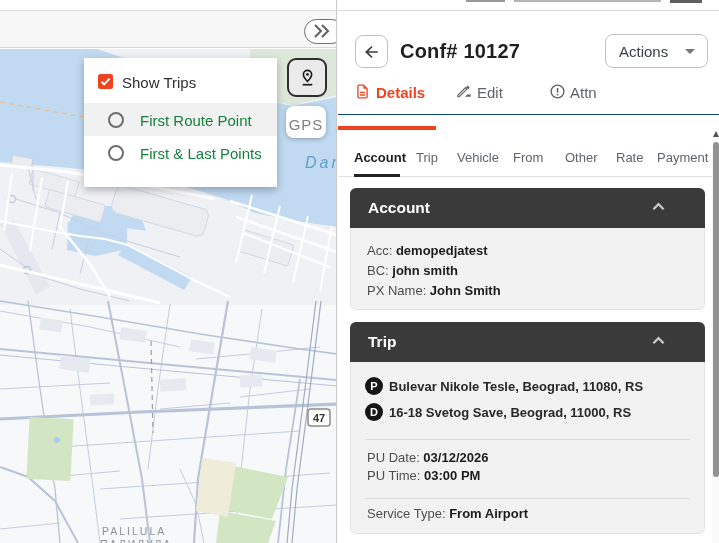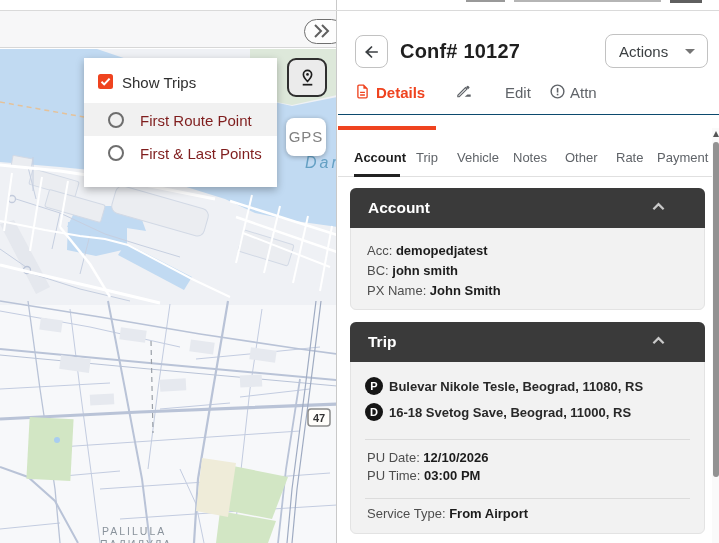--- a/index.html
+++ b/index.html
@@ -14,35 +14,35 @@
   #mapbar { left:0; top:11px; width:337px; height:37px; background:#f7f7f8; border-bottom:1px solid #d7d7d7; }
   #pillbtn { left:304px; top:19px; width:40px; height:25px; border:1.5px solid #6f6f6f; border-radius:13px;
      background:#fdfdfd; z-index:6; color:#666; font-size:14px; text-align:left; }
   
   #mapwrap { left:0; top:49px; width:337px; height:494px; overflow:hidden; }
 
   
   #popup { left:84px; top:58px; width:193px; height:129px; background:#fff; z-index:10;
       box-shadow:0 3px 8px rgba(0,0,0,0.28); }
   .prow { position:absolute; left:0; width:193px; height:33px; }
-  .plabel { position:absolute; left:56px; top:50%; transform:translateY(-50%); font-size:15px; color:#7f1d1d; }
+  .plabel { position:absolute; left:56px; top:50%; transform:translateY(-50%); font-size:15px; color:#15803d; }
   #cbx { position:absolute; left:14px; top:8px; width:15px; height:15px; background:#ef431f; border-radius:2.5px; }
   #cbx svg { position:absolute; left:1px; top:1px; }
   .radio { position:absolute; left:24px; top:50%; margin-top:-8px; width:16px; height:16px;
      border:2px solid #6e6e6e; border-radius:50%; }
   .radio.on { border-color:#ef431f; }
   .radio.on::after { content:""; position:absolute; left:2.5px; top:2.5px; width:7px; height:7px;
      border-radius:50%; background:#ef431f; }
 
   
   #pinbtn { left:287px; top:58px; width:40px; height:39px; background:#ebebeb; border:2px solid #2f2f2f;
      border-radius:9px; z-index:8; }
-  #gpsbtn { left:286px; top:106px; width:40px; height:38px; background:#fff; border-radius:8px; z-index:8;
+  #gpsbtn { left:286px; top:106px; width:40px; height:32px; background:#fff; border-radius:8px; z-index:8;
      box-shadow:0 1px 5px rgba(0,0,0,0.3); color:#808080; font-size:15px; letter-spacing:1px;
-     text-align:center; line-height:38px;margin-top:12px; }
+     text-align:center; line-height:38px; }
 
   
   #panel { left:338px; top:0; width:381px; height:543px; background:#fff; }
   #backbtn { left:17px; top:35px; width:33px; height:33px; border:1px solid #c2c2c2; border-radius:8px; background:#fff; }
   #title { left:62px; top:40px; font-size:20px; font-weight:bold; color:#1f1f1f; letter-spacing:0.2px;}
   #actions { left:267px; top:34px; width:103px; height:34px; border:1px solid #c2c2c2; border-radius:8px;
      background:#fff; font-size:15px; color:#3c4043; }
   #actions .t { position:absolute; left:13px; top:8px; font-weight:500;}
   #actions .c { position:absolute; right:12px; top:14px; width:0; height:0;
      border-left:5px solid transparent; border-right:5px solid transparent; border-top:5px solid #757575; }
@@ -268,38 +268,38 @@
           <path d="M8.6 13.2h6.8M8.6 17h6.8" stroke="#ef431f" stroke-width="1.9"></path>
         </svg>
         <div class="lbl">Details</div>
       </div>
       <div class="mtab" id="tab-edit" style="left:118px;width:95px;">
         <svg width="17" height="17" viewBox="0 0 24 24" style="position:absolute;left:0;top:12px;">
           <path d="M4.6 19.4 h-2 v-2 L13.4 6.6 l2 2 z" fill="none" stroke="#5f6368" stroke-width="1.7"></path>
           <path d="M14.1 5.9 l1.7-1.7 a1.1 1.1 0 0 1 1.55 0 l1.45 1.45 a1.1 1.1 0 0 1 0 1.55 l-1.7 1.7 z" fill="#5f6368"></path>
           <path d="M12.4 19.5 h8.3 v-3.3 h-4.6 z" fill="#5f6368"></path>
         </svg>
-        <div class="lbl" style="left:21px;margin-left:28px;">Edit</div>
+        <div class="lbl" style="left:21px;">Edit</div>
       </div>
       <div class="mtab" id="tab-attn" style="left:211px;width:95px;">
         <svg width="17" height="17" viewBox="0 0 24 24" style="position:absolute;left:0;top:12px;">
           <circle cx="12" cy="12" r="9" fill="none" stroke="#5f6368" stroke-width="2"></circle>
           <rect x="11" y="7" width="2.2" height="6.5" fill="#5f6368"></rect>
           <rect x="11" y="15.2" width="2.2" height="2.2" fill="#5f6368"></rect>
         </svg>
         <div class="lbl" style="left:21px;">Attn</div>
       </div>
     </div>
     <div id="redline" class="abs"></div>
 
     <div id="subtabs" class="abs">
       <div class="stab active" style="left:16px;">Account</div>
       <div class="stab" style="left:78px;">Trip</div>
       <div class="stab" style="left:119px;">Vehicle</div>
-      <div class="stab" style="left:175px;">Notes</div>
+      <div class="stab" style="left:175px;">From</div>
       <div class="stab" style="left:227px;text-align:right;">Other</div>
       <div class="stab" style="left:278px;">Rate</div>
       <div class="stab" style="left:319px;">Payment</div>
     </div>
     <div id="stabline" class="abs"></div>
 
     <div class="card abs" style="top:188px;height:122px;">
       <div class="chead">
           <span class="ct">Account</span>
         <svg width="13" height="9" viewBox="0 0 14 9">
@@ -316,21 +316,21 @@
           <span class="ct">Trip</span>
         <svg width="13" height="9" viewBox="0 0 14 9">
             <path d="M1.5 7.5 L7 2 L12.5 7.5" stroke="#c9c9c9" stroke-width="2.4" fill="none"></path>
           </svg>
       </div>
       <div class="pdot" style="top:53.5px;">P</div>
       <div class="addr" style="top:55.5px;">Bulevar Nikole Tesle, Beograd, 11080, RS</div>
       <div class="pdot" style="top:80px;">D</div>
       <div class="addr" style="top:81.5px;">16-18 Svetog Save, Beograd, 11000, RS</div>
       <div class="divider" style="top:116px;"></div>
-      <div class="crow" style="top:127px;">PU Date: <b>12/10/2026</b></div>
+      <div class="crow" style="top:127px;">PU Date: <b>03/12/2026</b></div>
       <div class="crow" style="top:145px;">PU Time: <b>03:00 PM</b></div>
       <div class="divider" style="top:175px;"></div>
       <div class="crow" style="top:183px;">Service Type: <b>From Airport</b></div>
     </div>
 
     <div id="sbar" class="abs"></div>
     <div id="sarrow" class="abs"></div>
     <div id="sthumb" class="abs"></div>
   </div>
 

